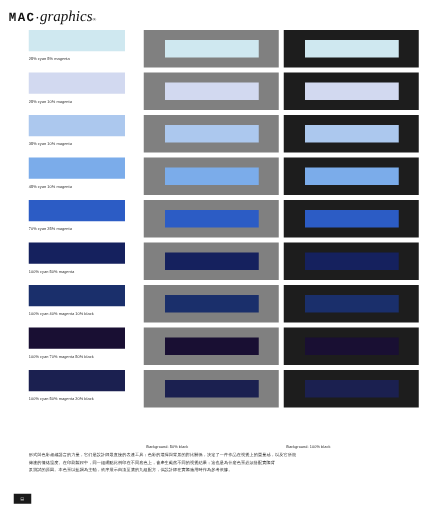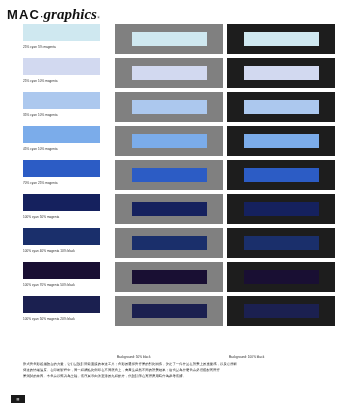--- a/index.html
+++ b/index.html
@@ -20,39 +20,38 @@
   #masthead {
     position: absolute;
     left: 7px;
     top: 6px;
     height: 12px;
     display: flex;
     align-items: baseline;
     white-space: nowrap;
   }
   #masthead .mac {
-    font-family: Liberation Sans, sans-serif;
+    font-family: Liberation Mono, monospace;
     font-weight: bold;
-    font-size: 13px;
+    font-size: 10px;
     letter-spacing: 1.1px;
     color: #111;
   }
   #masthead .dot {
     font-size: 8px;
     font-weight: bold;
     color: #111;
     padding: 0 0.5px;
   }
   #masthead .graphics {
     font-family: "Liberation Serif", serif;
     font-style: italic;
-    font-size: 15px;
+    font-size: 12px;
     color: #111;
     letter-spacing: 0px;
-    font-weight: bold;
   }
   #masthead .tm {
     font-family: "Liberation Serif", serif;
     font-size: 4px;
     vertical-align: super;
     color: #111;
   }
 
   
   #plate {

